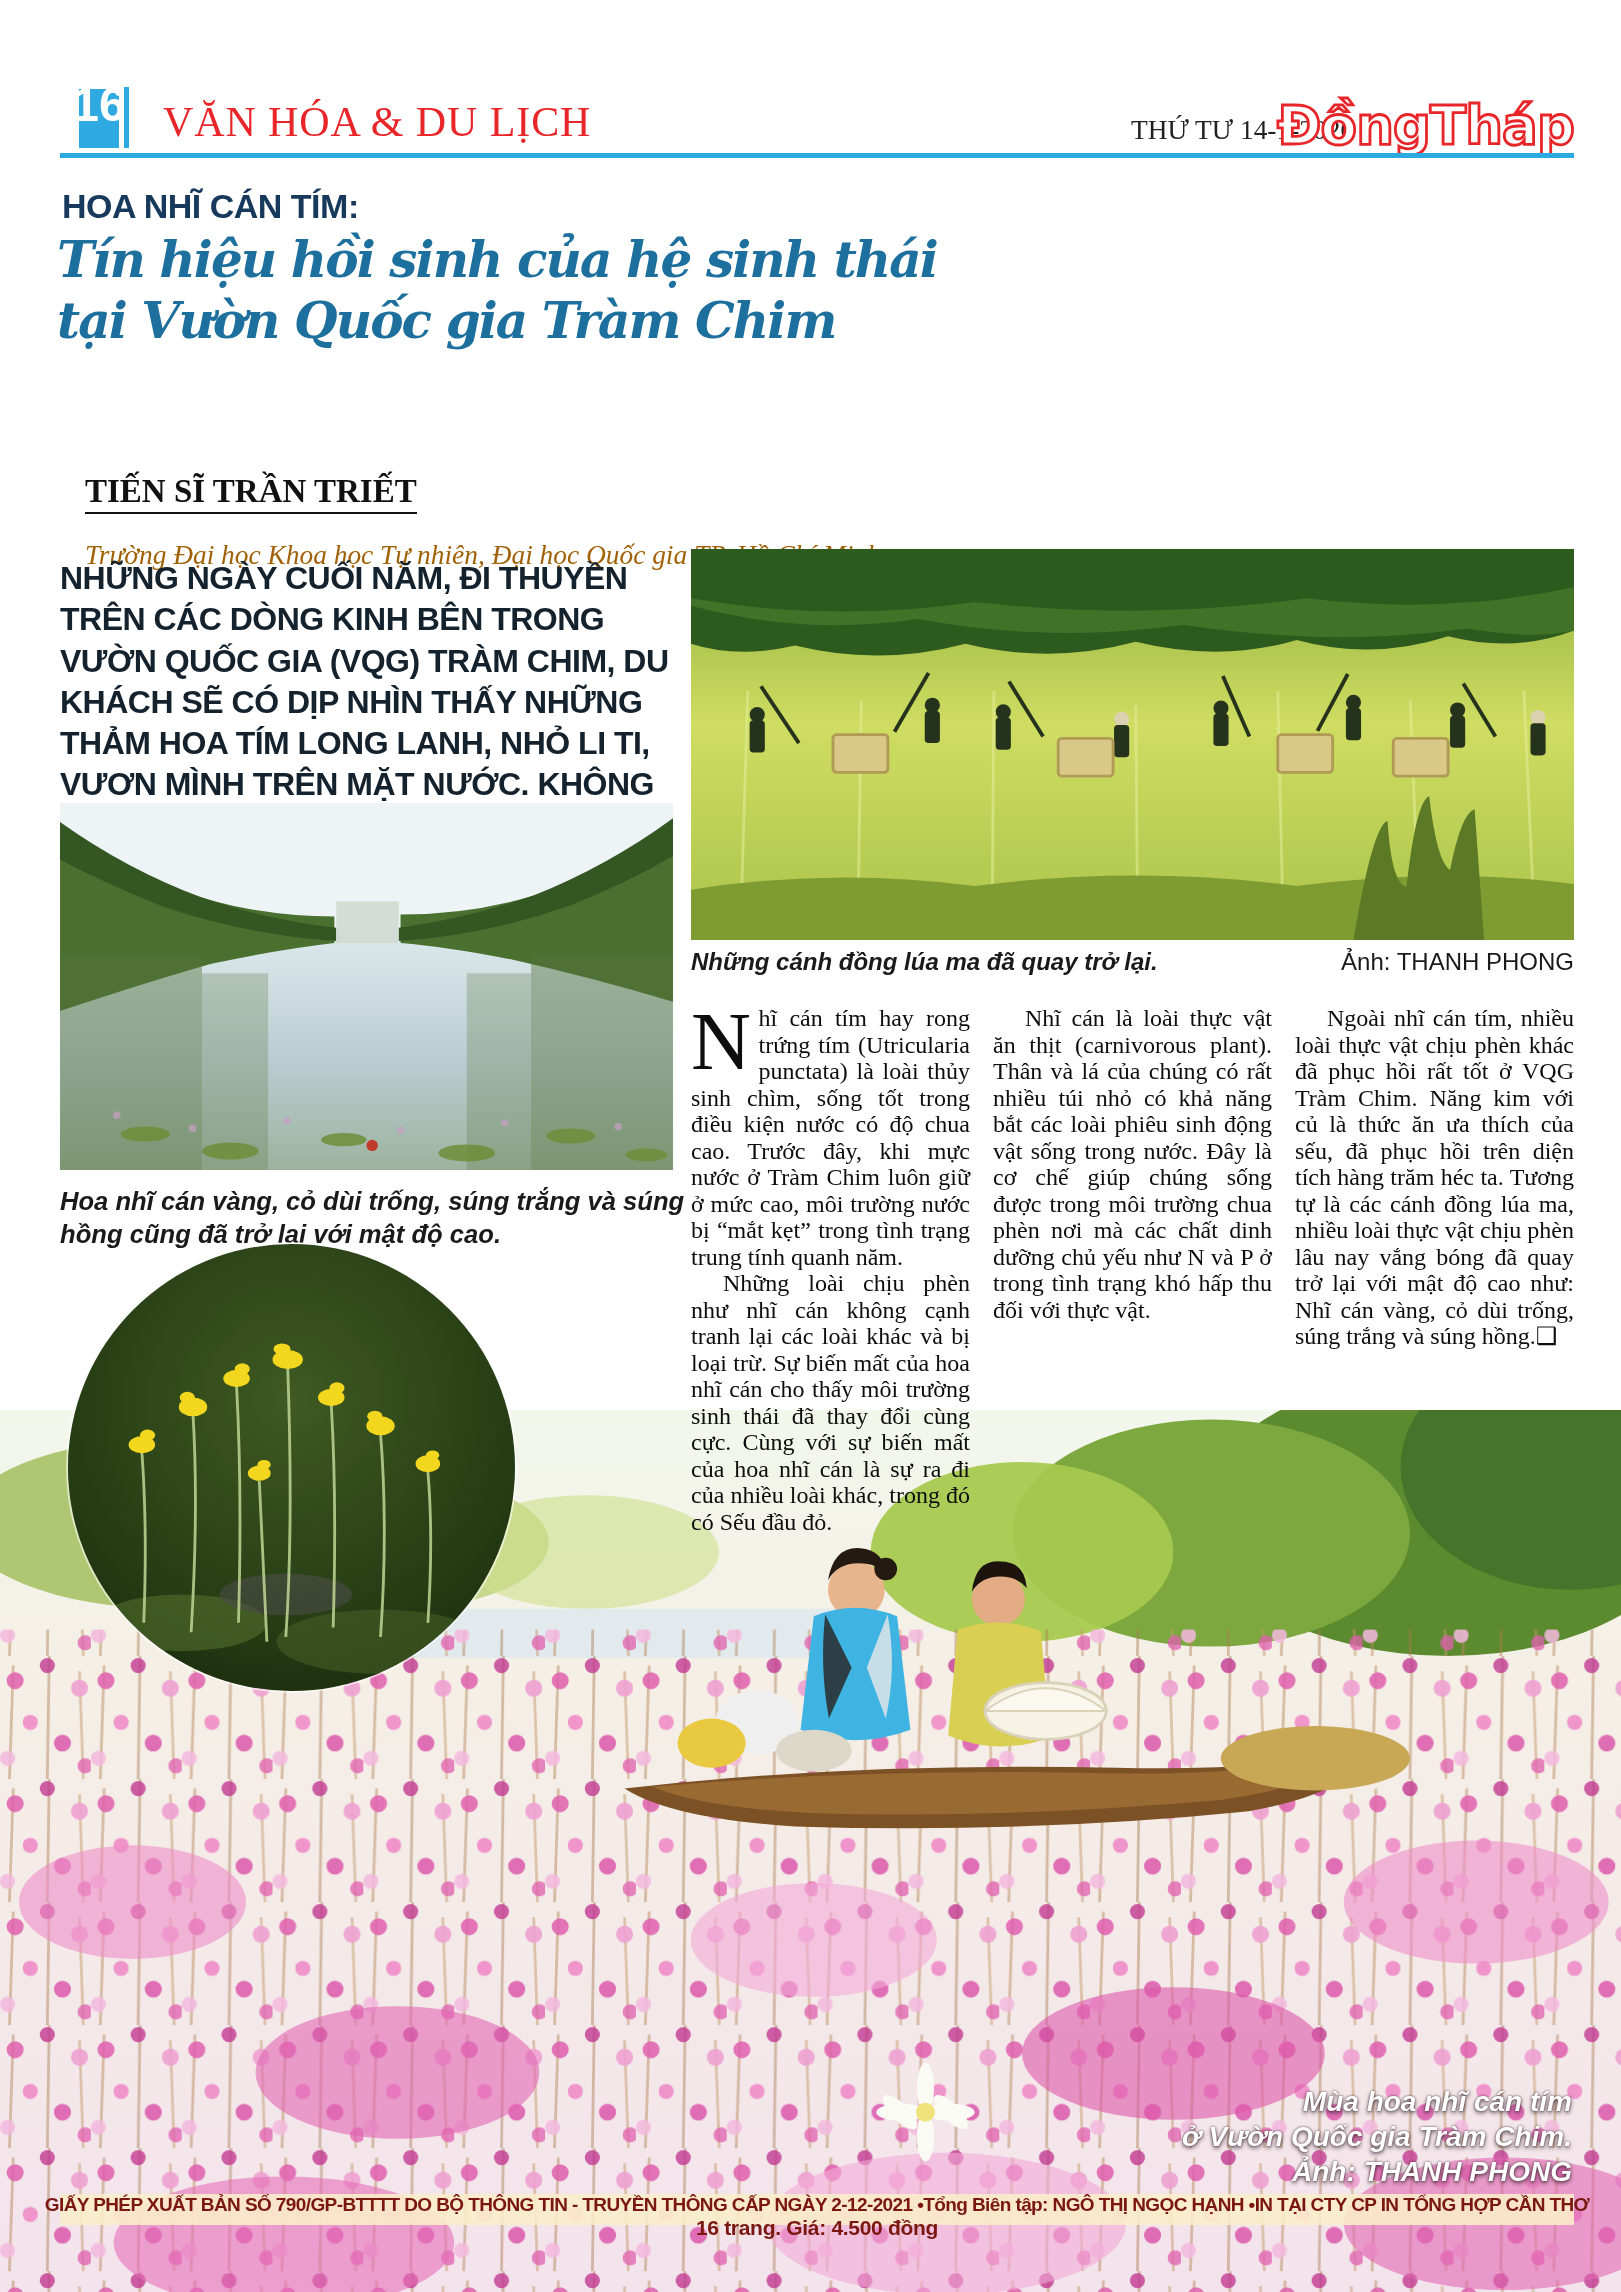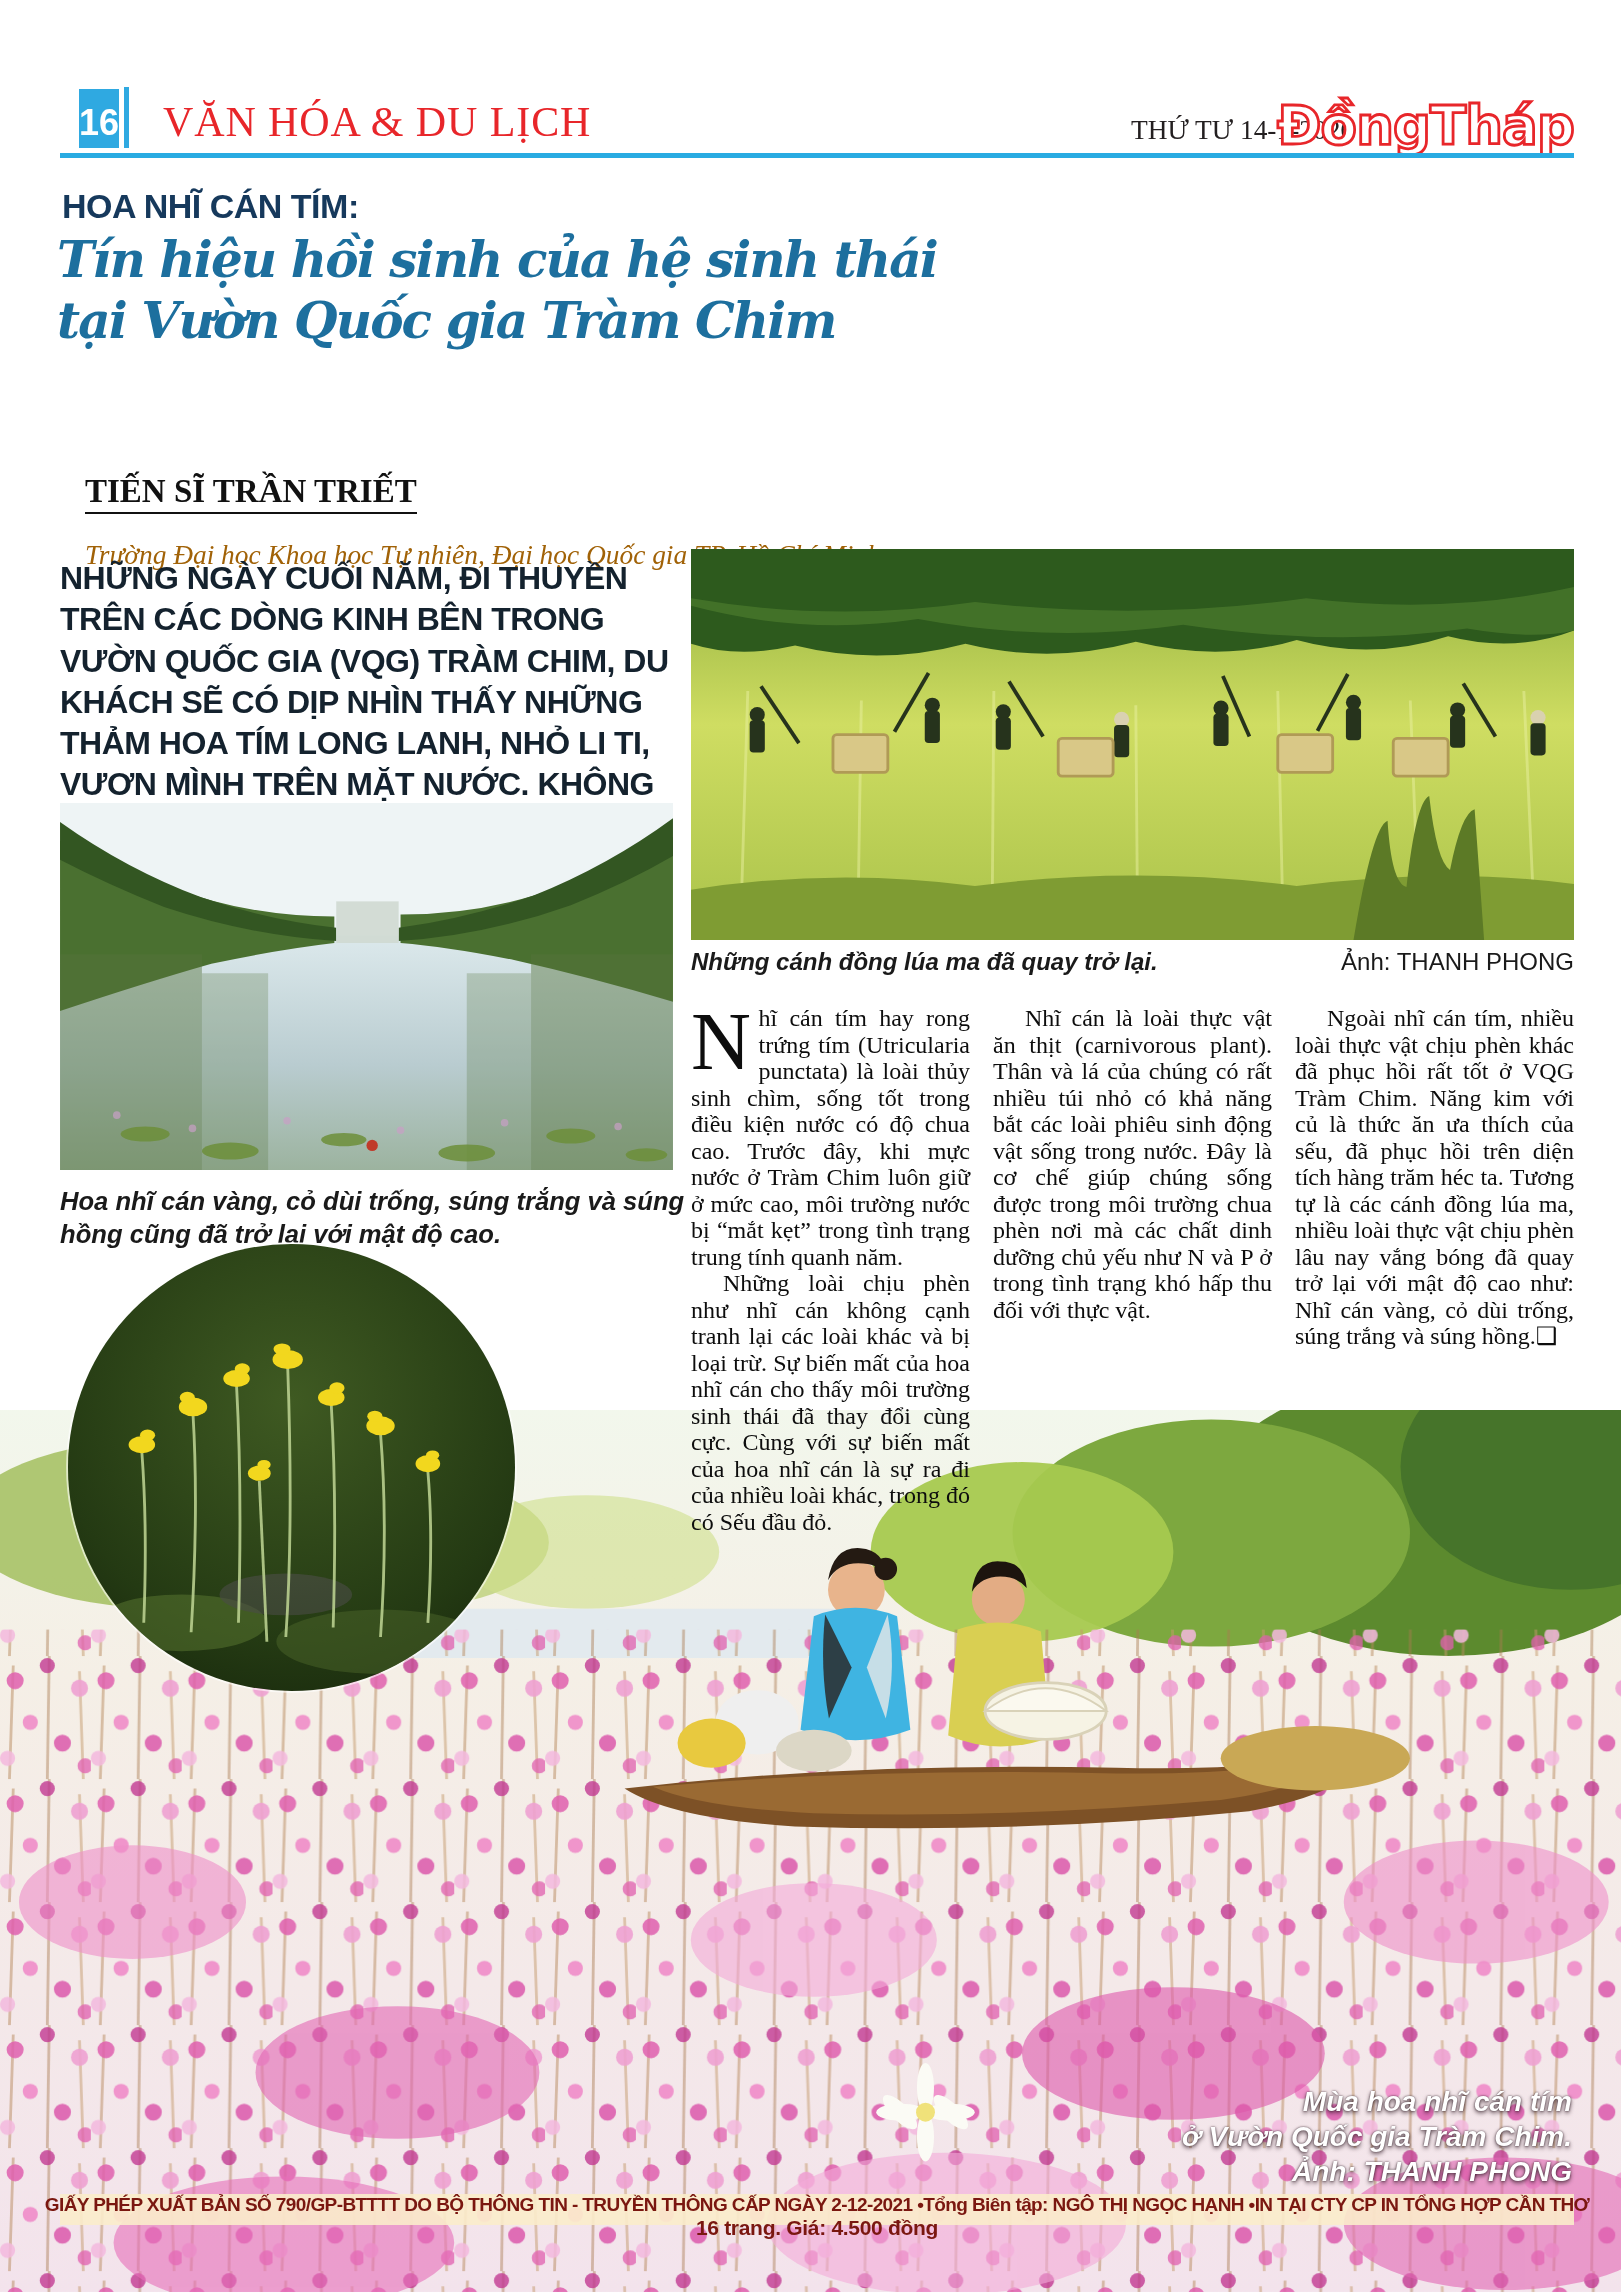--- a/index.html
+++ b/index.html
@@ -5,21 +5,21 @@
   * { margin:0; padding:0; box-sizing:border-box; }
   html,body { background:#e9e9e9; }
   .page {
     position:relative; width:1621px; height:2292px; margin:0 auto;
     background:#ffffff; overflow:hidden;
     font-family:"Liberation Sans", sans-serif;
   }
   
   .pagenum-box{ position:absolute; left:79px; top:89px; width:40px; height:59px;
     background:#2fa9e1; color:#fff; display:flex; align-items:flex-end; justify-content:center;
-    font-size:36px; font-weight:bold; padding-bottom:4px; }
+    font-size:48px; font-weight:bold; padding-bottom:16px; }
   .header-vrule{ position:absolute; left:124px; top:87px; width:4.7px; height:61px; background:#2fa9e1; }
   .section-title{ position:absolute; left:139px; top:98px; font-family:"Liberation Serif", serif;
     font-size:42px; color:#e8262a; letter-spacing:0.9px;margin-left:24px; }
   .issue-date{ position:absolute; left:1131px; top:115px; width:227px; text-align:left;
     font-family:"Liberation Serif", serif; font-size:27.4px; color:#231f20; }
   .masthead{ position:absolute; right:47px; top:95px; font-family:"DejaVu Sans", sans-serif;
     font-weight:800; font-size:53px; color:#fff; -webkit-text-stroke:2.8px #e8262a;
     letter-spacing:-0.9px; }
   .header-rule{ position:absolute; left:60px; top:153px; width:1514px; height:4.7px; background:#29abe2; }
   

